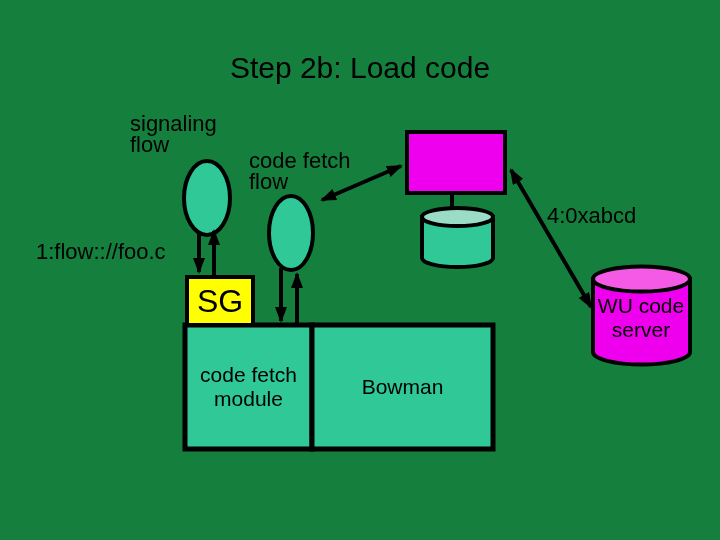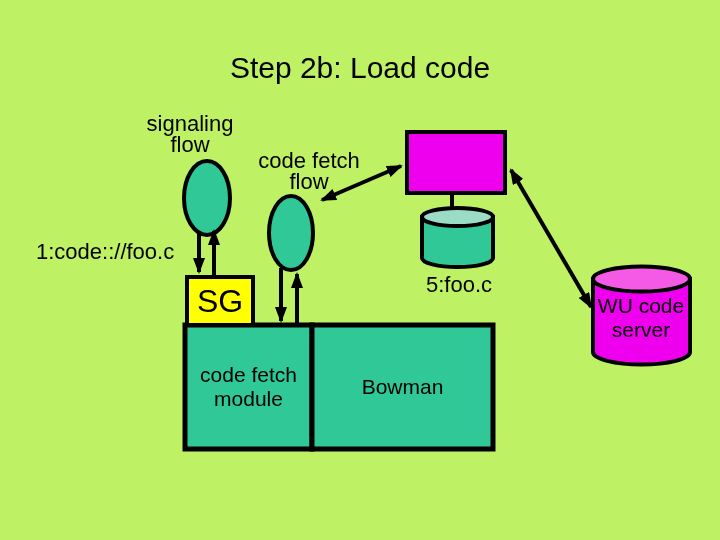--- a/index.html
+++ b/index.html
@@ -2,32 +2,32 @@
 <html><head>
 <meta charset="utf-8">
 <style>
   html, body { margin: 0; padding: 0; }
   body {
     width: 720px; height: 540px;
     background: #ffffff;
     font-family: "Liberation Sans", sans-serif;
     overflow: hidden;
   }
-  .slide { position: relative; width: 720px; height: 540px; background: #bef264; }
+  .slide { position: relative; width: 720px; height: 540px; background: #15803d; }
   svg.shapes { position: absolute; left: 0; top: 0; width: 720px; height: 540px; }
   svg.shapes .shape { stroke: #000000; stroke-width: 4; }
   svg.shapes .thick { stroke: #000000; stroke-width: 5; }
   svg.shapes line { stroke: #000000; stroke-width: 4; }
   .lbl {
     position: absolute;
     color: #000000;
     white-space: nowrap;
   }
   .pre { white-space: pre-line; }
-  .center { text-align: center; }
+  .center { }
   .boxlbl {
     position: absolute;
     display: flex;
     align-items: center;
     justify-content: center;
     text-align: center;
     color: #000000;
   }
   .title {
     position: absolute;
@@ -85,26 +85,26 @@
   </svg>
 
   <div class="title">Step 2b: Load code</div>
 
   <div class="lbl pre center flowlbl" style="left:130px; top:113px; width:120px;">signaling
 flow</div>
 
   <div class="lbl pre center flowlbl" style="left:249px; top:150px; width:120px;">code fetch
 flow</div>
 
-  <div class="lbl steplbl" style="left:36px; top:239px;">1:code:://foo.c</div>
+  <div class="lbl steplbl" style="left:36px; top:239px;">1:flow:://foo.c</div>
 
 
 
-  <div class="lbl steplbl" style="left:426px; top:272px;">5:foo.c</div>
 
+  <div class="lbl steplbl" style="left:547px; top:203px;">4:0xabcd</div>
 
   <div class="boxlbl" style="left:187px; top:277px; width:66px; height:48px; font-size:32px;">SG</div>
 
 
   <div class="boxlbl pre" style="left:185px; top:325px; width:127px; height:124px; font-size:21px; line-height:1.15;">code fetch
 module</div>
 
   <div class="boxlbl" style="left:312px; top:325px; width:181px; height:124px; font-size:21px;">Bowman</div>
 
   <div class="boxlbl pre" style="left:591px; top:292px; width:100px; height:52px; font-size:21px; line-height:1.15;">WU code

